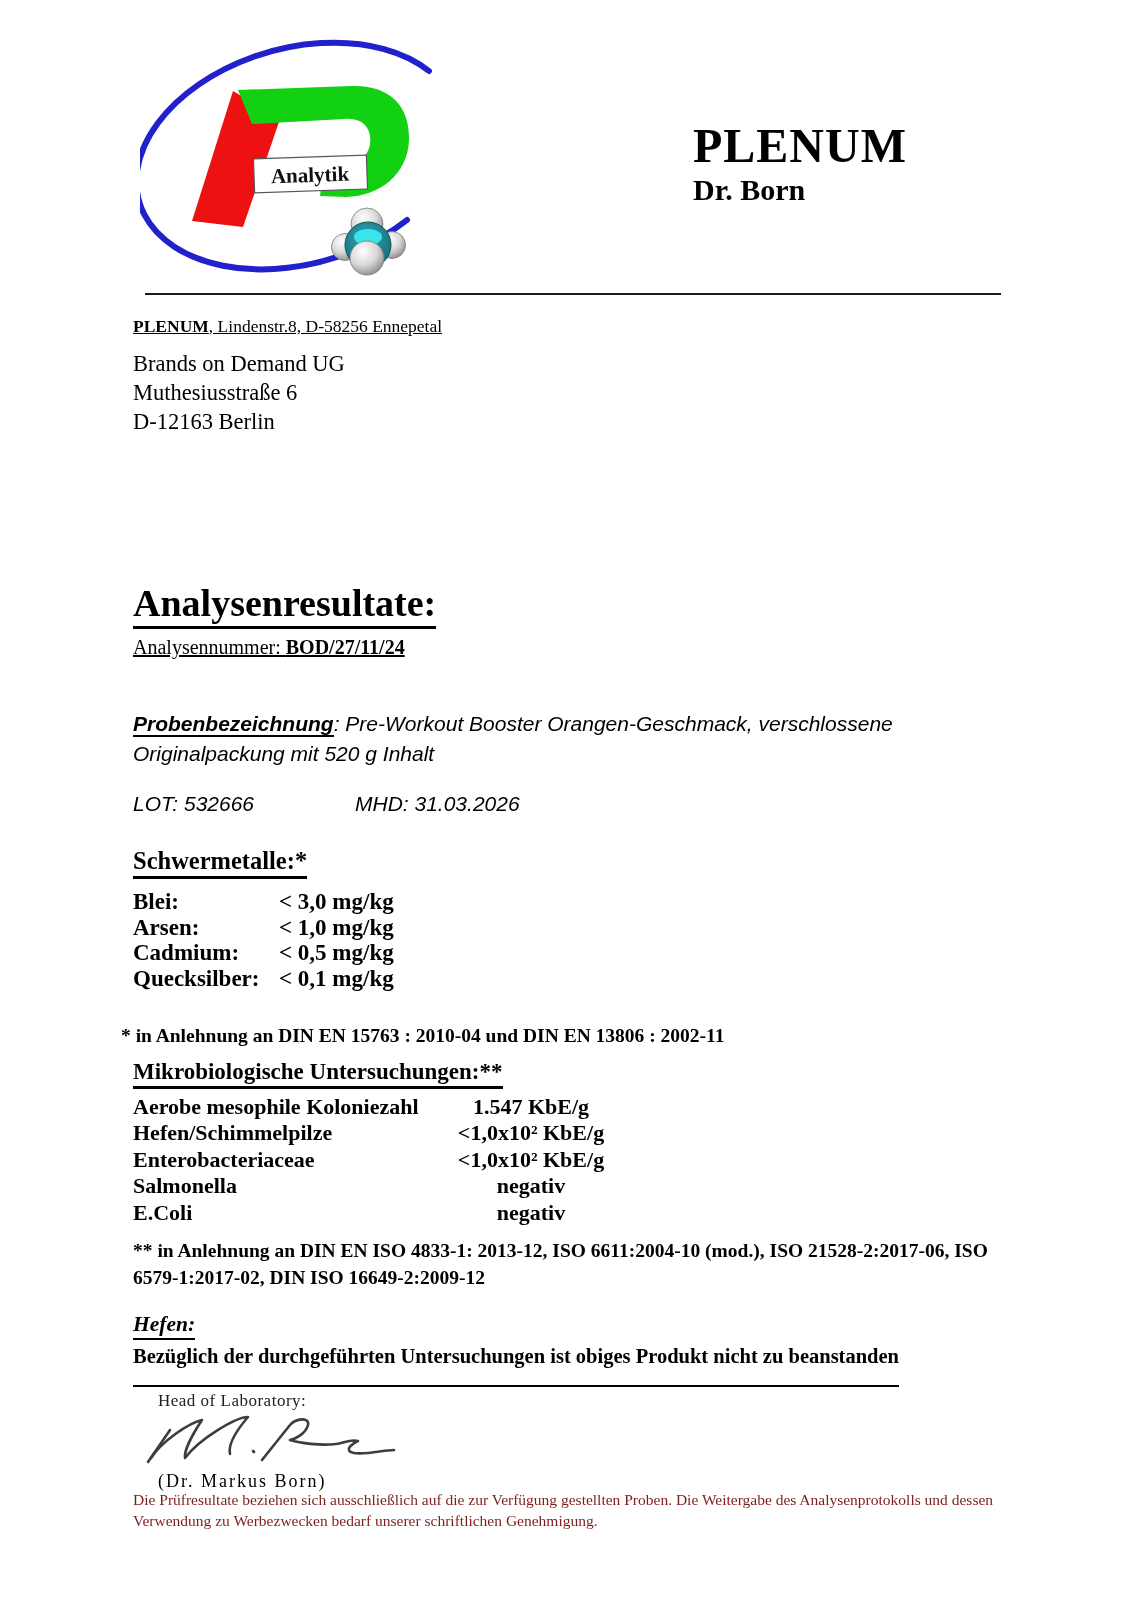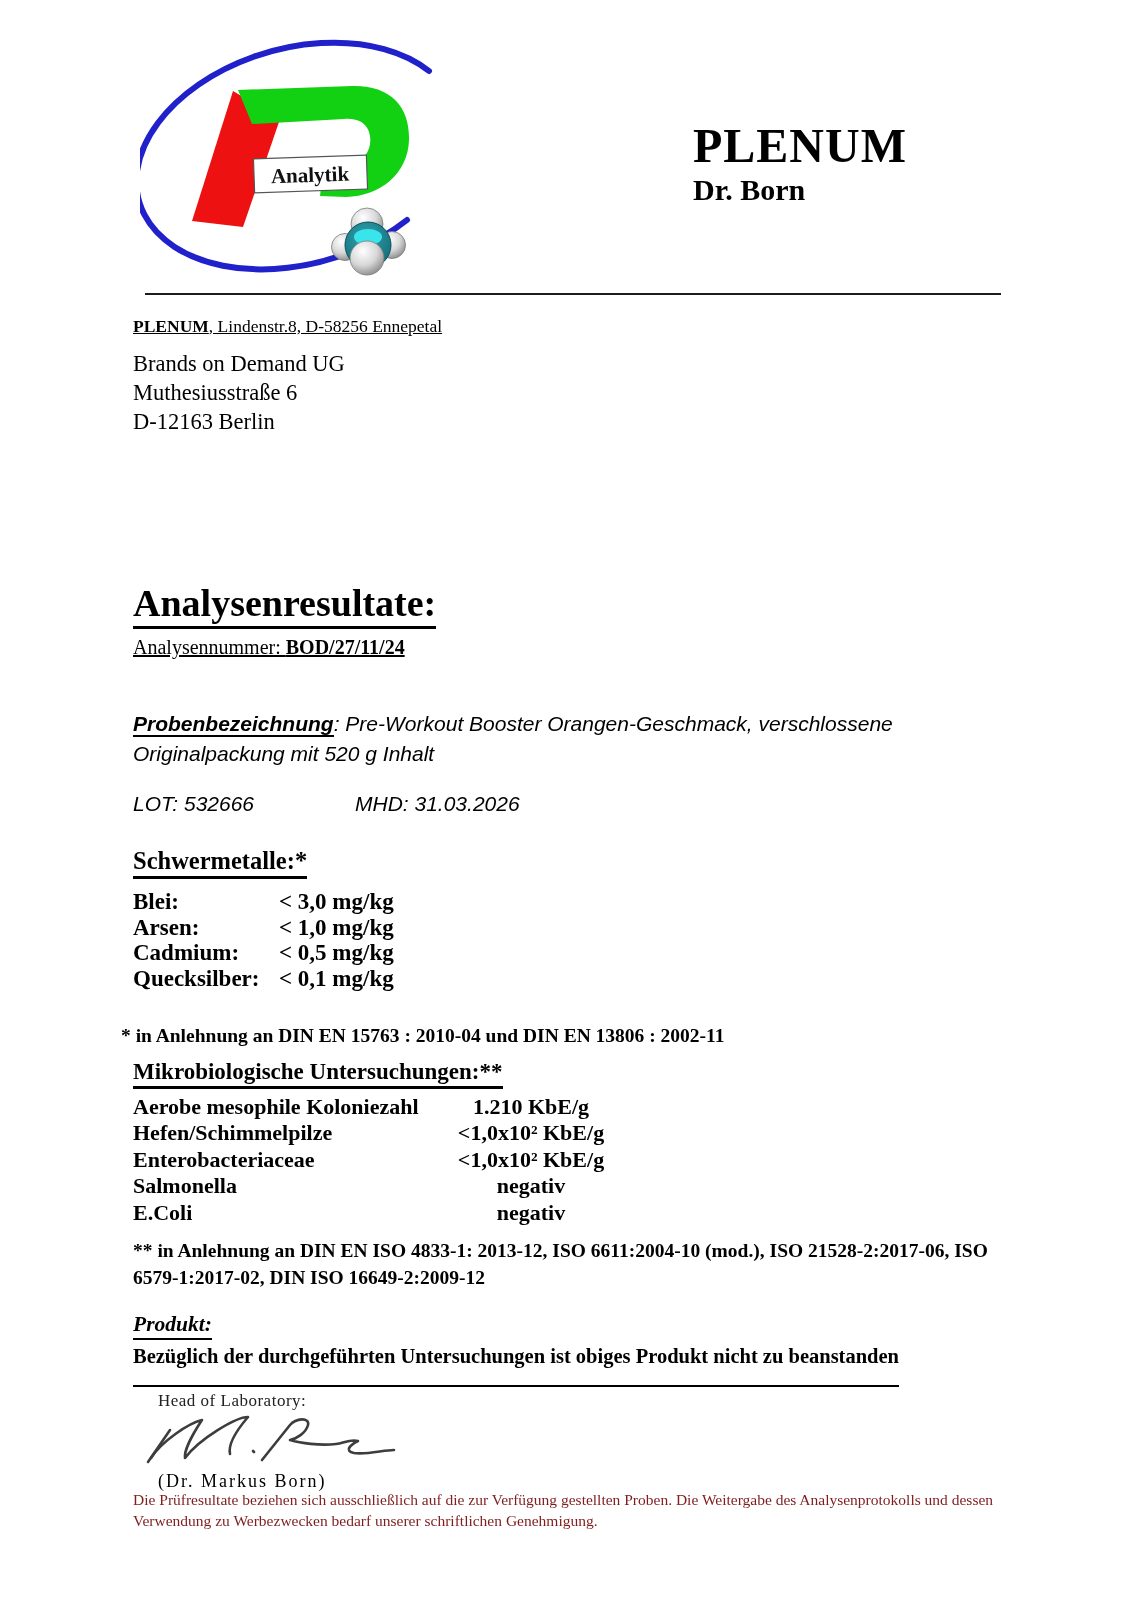--- a/index.html
+++ b/index.html
@@ -163,21 +163,21 @@
     </div>
   </div>
 
   <div class="abs footnote" style="left:121px; top:1013px;margin-top:9px;">* in Anlehnung an DIN EN 15763 : 2010-04 und DIN EN 13806 : 2002-11</div>
 
   <div class="abs" style="left:133px; top:1059px;">
     <span class="mb-heading">Mikrobiologische Untersuchungen:**</span>
     <div class="mb-rows">
       <div class="mb-row">
         <span class="mb-label">Aerobe mesophile Koloniezahl</span>
-        <span class="mb-value">1.210 KbE/g</span>
+        <span class="mb-value">1.547 KbE/g</span>
       </div>
       <div class="mb-row">
         <span class="mb-label">Hefen/Schimmelpilze</span>
         <span class="mb-value">&lt;1,0x10² KbE/g</span>
       </div>
       <div class="mb-row">
         <span class="mb-label">Enterobacteriaceae</span>
         <span class="mb-value">&lt;1,0x10² KbE/g</span>
       </div>
       <div class="mb-row">
@@ -187,21 +187,21 @@
       <div class="mb-row">
         <span class="mb-label">E.Coli</span>
         <span class="mb-value">negativ</span>
       </div>
     </div>
   </div>
 
   <div class="abs footnote" style="left:133px; top:1237px;">** in Anlehnung an DIN EN ISO 4833-1: 2013-12, ISO 6611:2004-10 (mod.), ISO 21528-2:2017-06, ISO 6579-1:2017-02, DIN ISO 16649-2:2009-12</div>
 
   <div class="abs" style="left:133px; top:1312px;">
-    <span class="bf-label">Produkt:</span>
+    <span class="bf-label">Hefen:</span>
     <div class="bf-statement">
       <span>Bezüglich der durchgeführten Untersuchungen ist obiges Produkt nicht zu beanstanden</span>
     </div>
   </div>
 
   <div class="abs" style="left:158px; top:1391px;">
     <div class="sig-title">Head of Laboratory:</div>
     <svg class="sig-svg" width="260" height="62" viewBox="0 0 260 62">
       <g fill="none" stroke="#3d3d3d" stroke-width="2.6" stroke-linecap="round" stroke-linejoin="round">
         <path d="M 4 49 L 26 17"></path>

